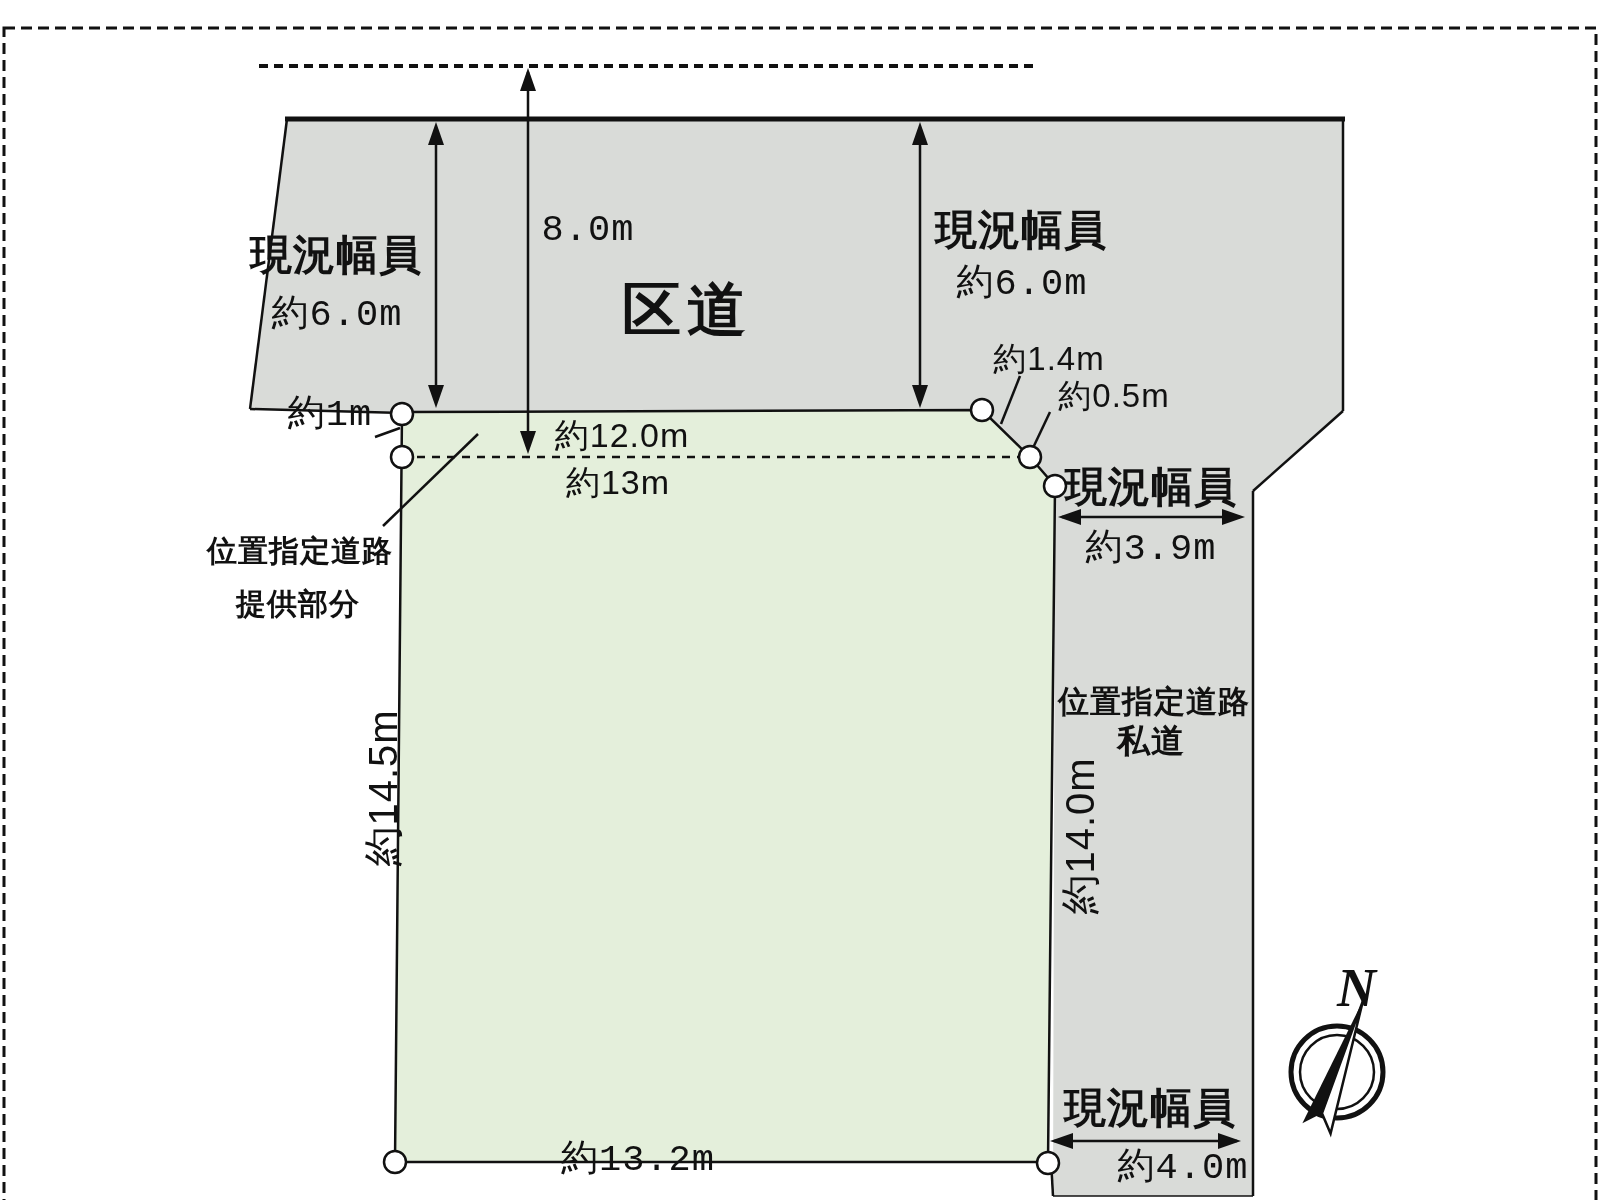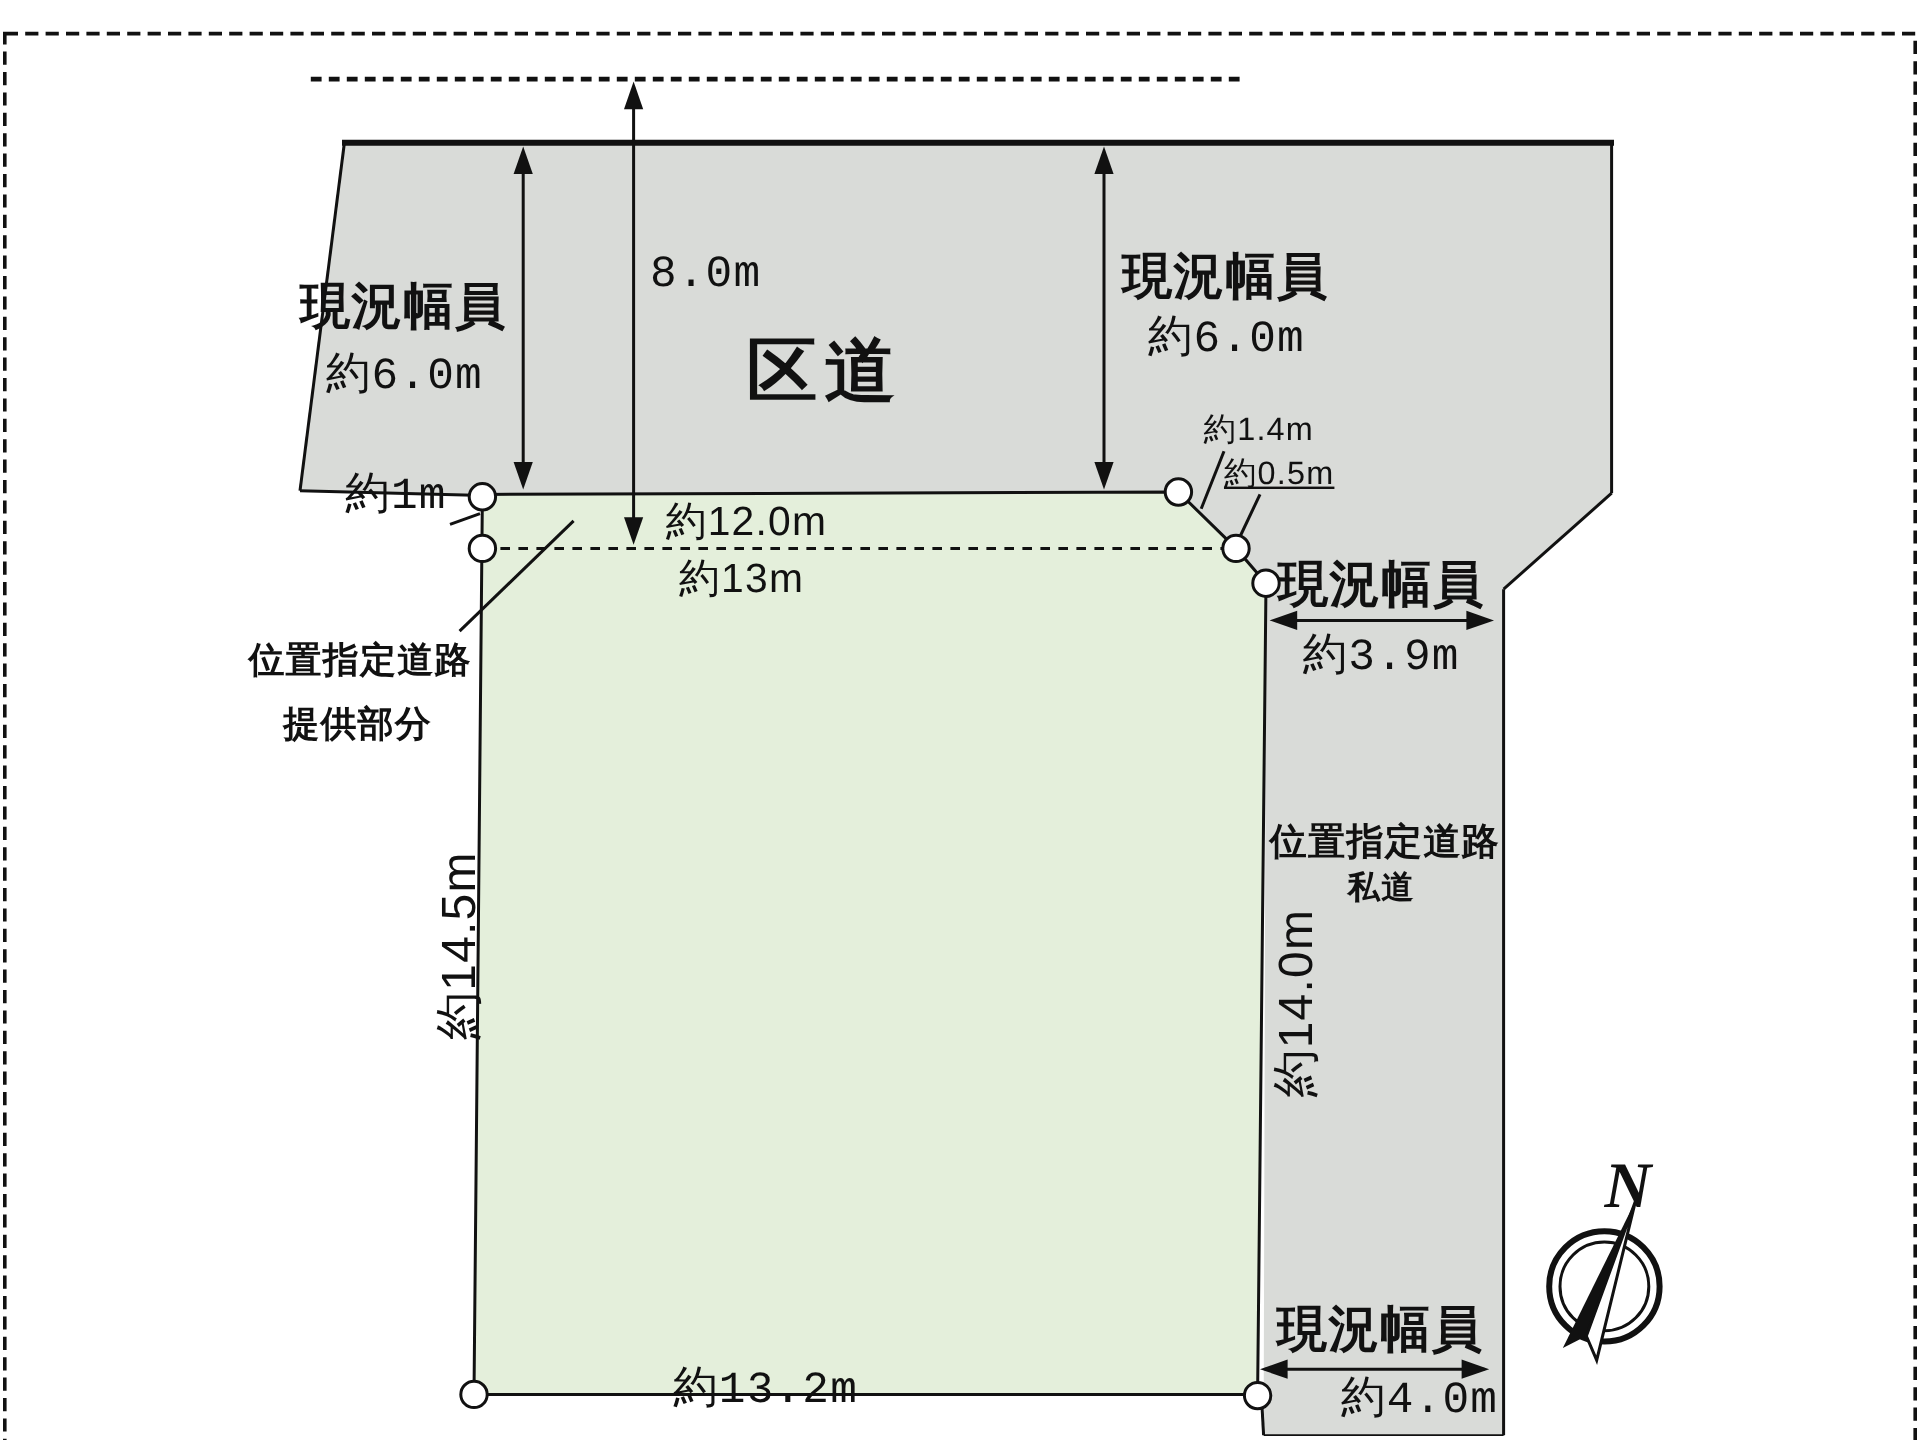--- a/index.html
+++ b/index.html
@@ -29,21 +29,21 @@
   .lbl.rot {
     transform: translate(-50%, -50%) rotate(-90deg);
   }
   .kanji { font-weight: 600; }
   .meas  { font-weight: 500; }
   .fs48 { font-size: 59px; letter-spacing: 6px; }
   .fs44 { font-size: 42px; }
   .fs40 { font-size: 40px; }
   .fs38 { font-size: 37px; font-family: Liberation Mono, monospace; }
   .fs36 { font-size: 34px; }
-  .fs34 { font-size: 27px; }
+  .fs34 { font-size: 33px; }
   .fs32 { font-size: 31px; }
   .fs30 { font-size: 30px; }
   .compass-n {
     font-family: "Liberation Serif", serif;
     font-style: italic;
     font-weight: 600;
     font-size: 54px;
   }
 </style>
 </head>
@@ -123,21 +123,21 @@
   </svg>
 
   <div class="lbl kanji fs44" style="left:336px; top:231px;">現況幅員</div>
   <div class="lbl meas fs38" style="left:337px; top:291px;">約6.0m</div>
   <div class="lbl meas fs38" style="left:588px; top:206px;">8.0m</div>
   <div class="lbl kanji fs48" style="left:687px; top:286px;">区道</div>
   <div class="lbl kanji fs44" style="left:1021px; top:206px;">現況幅員</div>
   <div class="lbl meas fs38" style="left:1022px; top:260px;">約6.0m</div>
 
   <div class="lbl meas fs34" style="left:1049px; top:334px;">約1.4m</div>
-  <div class="lbl meas fs34" style="left:1066px; top:371px;text-decoration:underline;">約0.5m</div>
+  <div class="lbl meas fs34" style="left:1114px; top:371px;">約0.5m</div>
 
   <div class="lbl meas fs38" style="left:330px; top:391px;">約1m</div>
   <div class="lbl meas fs36" style="left:622px; top:411px;">約12.0m</div>
   <div class="lbl meas fs36" style="left:618px; top:458px;">約13m</div>
 
   <div class="lbl kanji fs30" style="left:300px; top:527px;">位置指定道路</div>
   <div class="lbl kanji fs30" style="left:298px; top:580px;">提供部分</div>
 
   <div class="lbl kanji fs44" style="left:1151px; top:463px;">現況幅員</div>
   <div class="lbl meas fs38" style="left:1151px; top:525px;">約3.9m</div>

